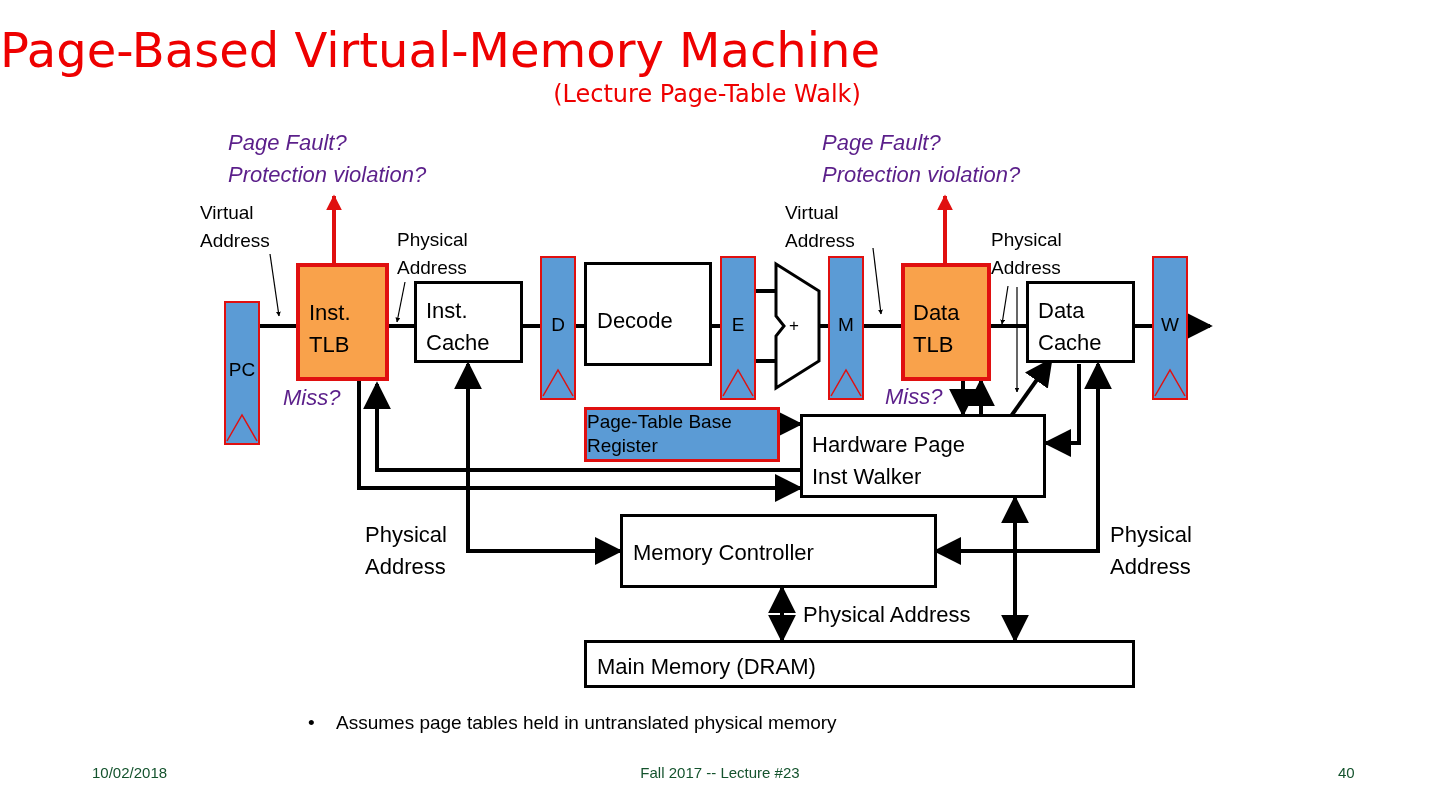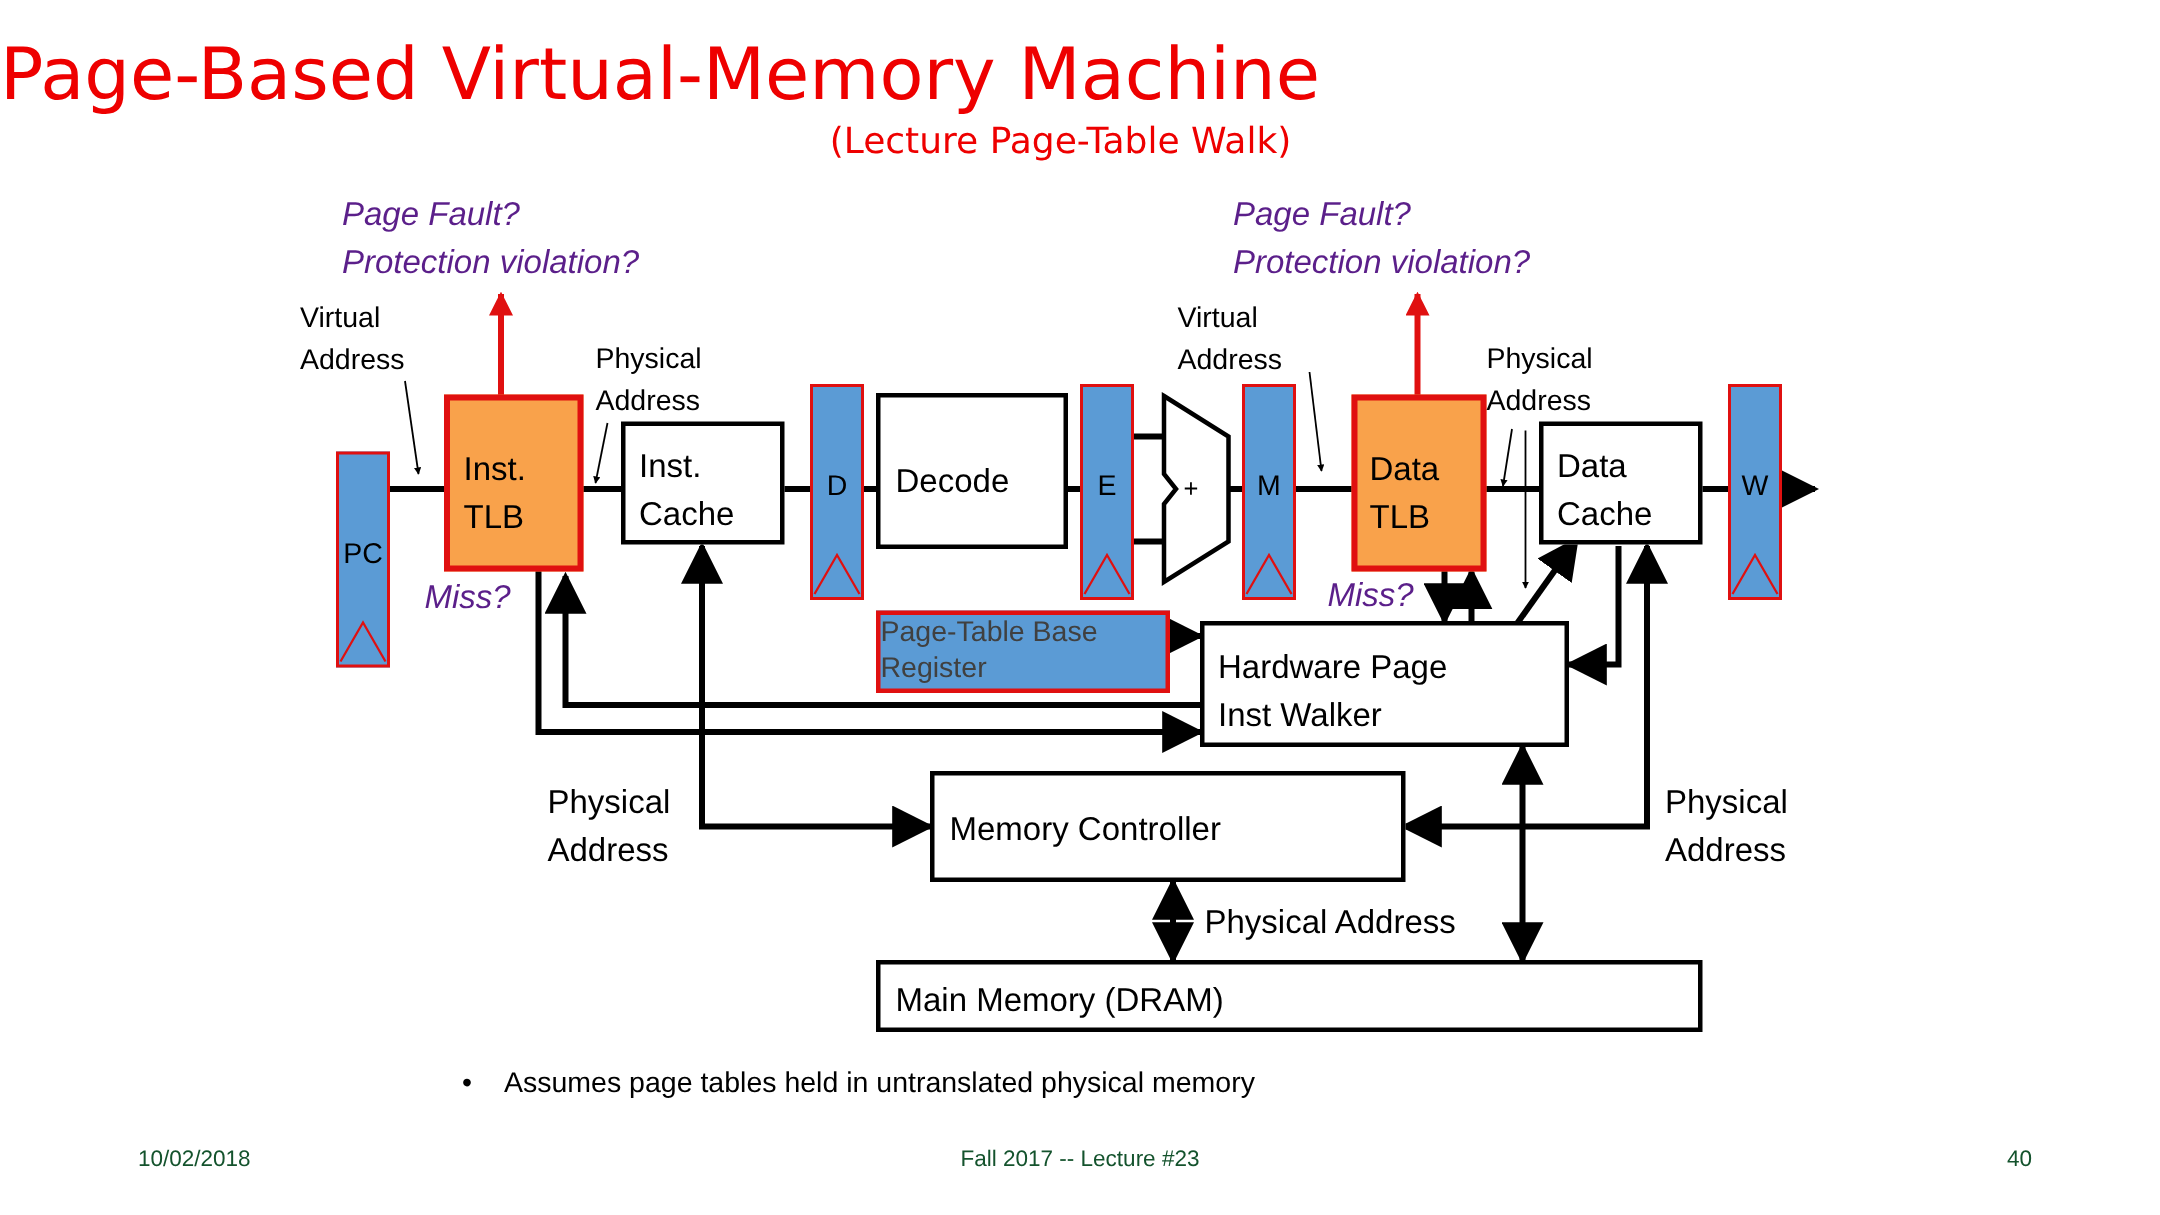--- a/index.html
+++ b/index.html
@@ -13,21 +13,21 @@
     .note { color: #5b1f8a; font-style: italic; font-size: 22px; line-height: 32px; }
     .lbl-small { color: #000; font-size: 19px; line-height: 28px; }
     .lbl-med { color: #000; font-size: 22px; line-height: 32px; }
     .reg { background: #5b9bd5; border: 2px solid #e01010; box-sizing: border-box; }
     .reg-letter { position: absolute; left: 0; right: 0; top: 56px; text-align: center;
                   font-size: 19px; color: #000; }
     .tlb { background: #f9a24b; border: 4px solid #e01010; box-sizing: border-box; }
     .box { background: #fff; border: 3px solid #000; box-sizing: border-box; }
     .box-text { position: absolute; font-size: 22px; line-height: 32px; color: #000; }
     #ptbr { background: #5b9bd5; border: 3px solid #e01010; box-sizing: border-box;
-            font-size: 19px; line-height: 24px; color: #404040; padding-left: 0; }
+            font-size: 19px; line-height: 24px; color: #000000; padding-left: 0; }
     #bullet { left: 308px; top: 706px; font-size: 19px; line-height: 34px; color: #000; }
     #bullet .dot { display: inline-block; width: 28px; }
     .footer { top: 764px; font-size: 15px; color: #14532d; }
     svg#wires { position: absolute; left: 0; top: 0; }
   </style>
 </head>
 <body>
 
 <div id="title" class="abs">Page-Based Virtual-Memory Machine</div>
 <div id="subtitle" class="abs">(Lecture Page-Table Walk)</div>

